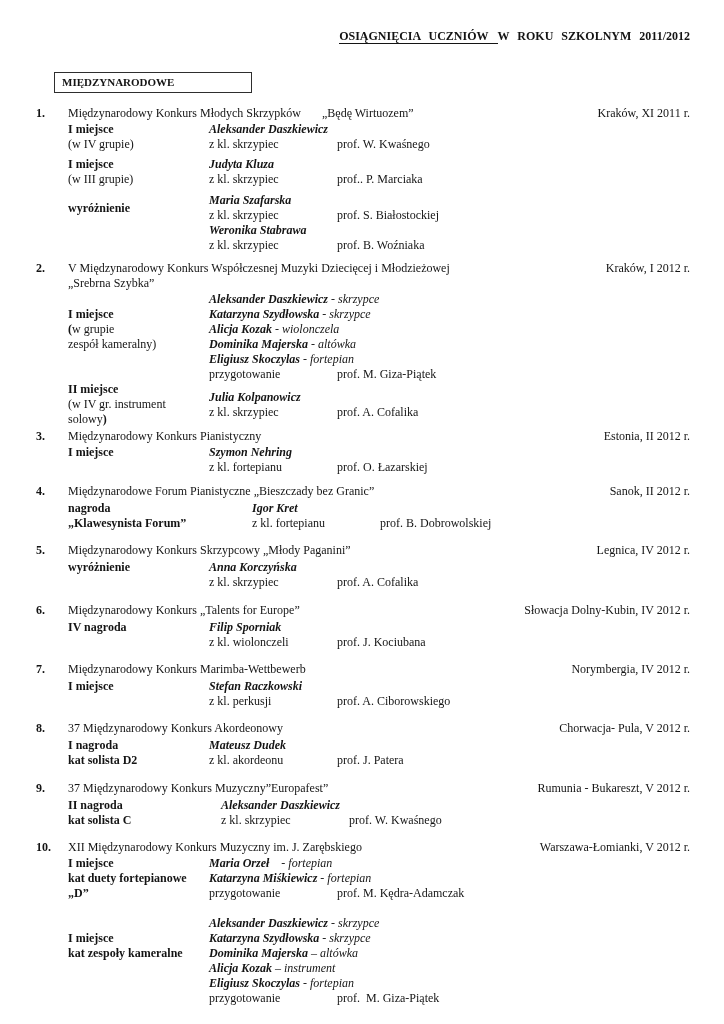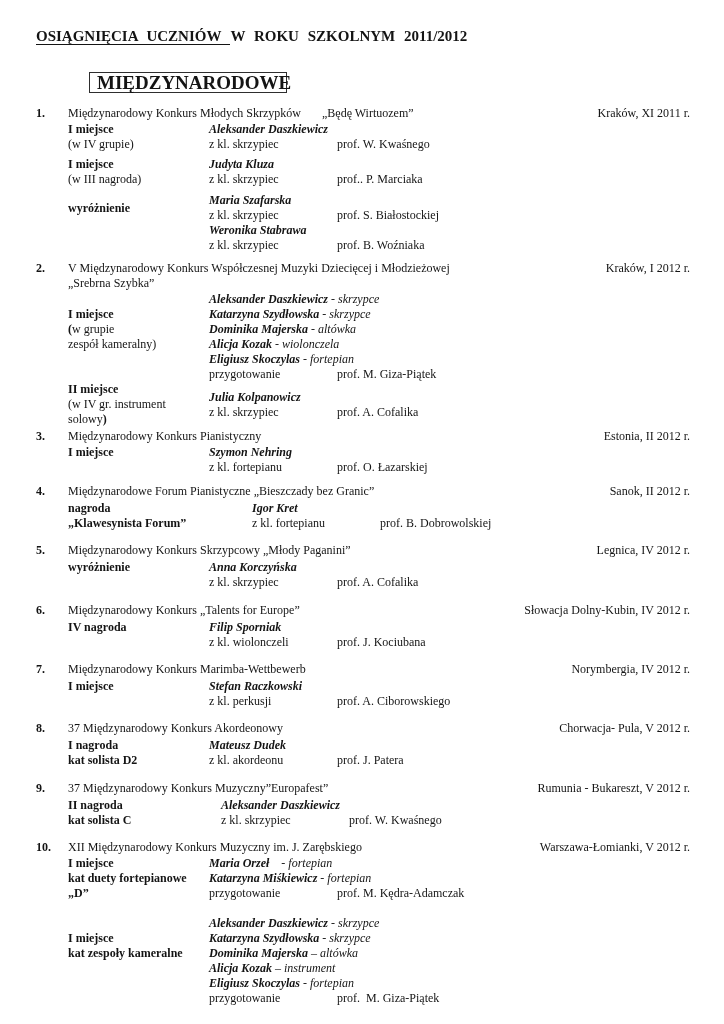--- a/index.html
+++ b/index.html
@@ -4,28 +4,28 @@
 <style>
   html,body{margin:0;padding:0;background:#ffffff;}
   .page{
     width:724px;height:1024px;box-sizing:border-box;overflow:hidden;
     background:#ffffff;color:#141414;
     font-family:"Liberation Serif","DejaVu Serif",serif;
     font-size:12px;line-height:15px;
     padding:28px 34px 0 36px;
   }
   .title{
-    text-align:left;font-size:15px;font-weight:bold;
+    text-align:right;font-size:12px;font-weight:bold;
     word-spacing:5px;line-height:16px;white-space:nowrap;
   }
   .title .u{border-bottom:1.6px solid #141414;padding-right:9px;}
   .section-box{
-    margin:28px 0 0 53px;width:198px;box-sizing:border-box;
+    margin:28px 0 0 18px;width:198px;box-sizing:border-box;
     border:1.4px solid #2e2e2e;padding:2px 4px 2px 7px;
-    font-weight:bold;font-size:19px;line-height:15px;
+    font-weight:bold;font-size:11px;line-height:15px;
   }
   .items{margin-top:13px;}
   .item{margin-bottom:11px;}
   .item-head{display:flex;align-items:flex-start;}
   .num{width:32px;flex:none;font-weight:bold;}
   .titleblock{flex:none;}
   .title-line{white-space:nowrap;}
   .date{margin-left:auto;white-space:nowrap;}
   .rows{margin-left:32px;}
   .row{display:flex;align-items:flex-start;}
@@ -65,21 +65,21 @@
               <div class="award-line"><span>(w IV grupie)</span></div>
             </div>
             <div class="entries">
               <div class="line"><span class="name">Aleksander Daszkiewicz</span></div>
               <div class="line"><span class="c2">z kl. skrzypiec</span><span class="c3">prof. W. Kwaśnego</span></div>
             </div>
           </div>
           <div class="row" style="margin-top: 5px;">
             <div class="award">
               <div class="award-line"><span class="b">I miejsce</span></div>
-              <div class="award-line"><span>(w III nagroda)</span></div>
+              <div class="award-line"><span>(w III grupie)</span></div>
             </div>
             <div class="entries">
               <div class="line"><span class="name">Judyta Kluza</span></div>
               <div class="line"><span class="c2">z kl. skrzypiec</span><span class="c3">prof.. P. Marciaka</span></div>
             </div>
           </div>
           <div class="row vc" style="margin-top: 6px;">
             <div class="award">
               <div class="award-line"><span class="b">wyróżnienie</span></div>
             </div>
@@ -110,22 +110,22 @@
           <div class="row" style="margin-top: 1px;">
             <div class="award">
               <div class="award-line">&nbsp;</div>
               <div class="award-line"><span class="b">I miejsce</span></div>
               <div class="award-line"><span class="b">(</span><span>w grupie</span></div>
               <div class="award-line"><span>zespół kameralny)</span></div>
             </div>
             <div class="entries">
               <div class="line"><span class="name">Aleksander Daszkiewicz</span><span class="suffix"> - skrzypce</span></div>
               <div class="line"><span class="name">Katarzyna Szydłowska</span><span class="suffix"> - skrzypce</span></div>
+              <div class="line"><span class="name">Alicja Kozak</span><span class="suffix"> - wiolonczela</span></div>
               <div class="line"><span class="name">Dominika Majerska</span><span class="suffix"> - altówka</span></div>
-              <div class="line"><span class="name">Alicja Kozak</span><span class="suffix"> - wiolonczela</span></div>
               <div class="line"><span class="name">Eligiusz Skoczylas</span><span class="suffix"> - fortepian</span></div>
               <div class="line"><span class="c2">przygotowanie</span><span class="c3">prof. M. Giza-Piątek</span></div>
             </div>
           </div>
           <div class="row vc" style="margin-top: 0px;">
             <div class="award">
               <div class="award-line"><span class="b">II miejsce</span></div>
               <div class="award-line"><span>(w IV gr. instrument</span></div>
               <div class="award-line"><span>solowy</span><span class="b">)</span></div>
             </div>

